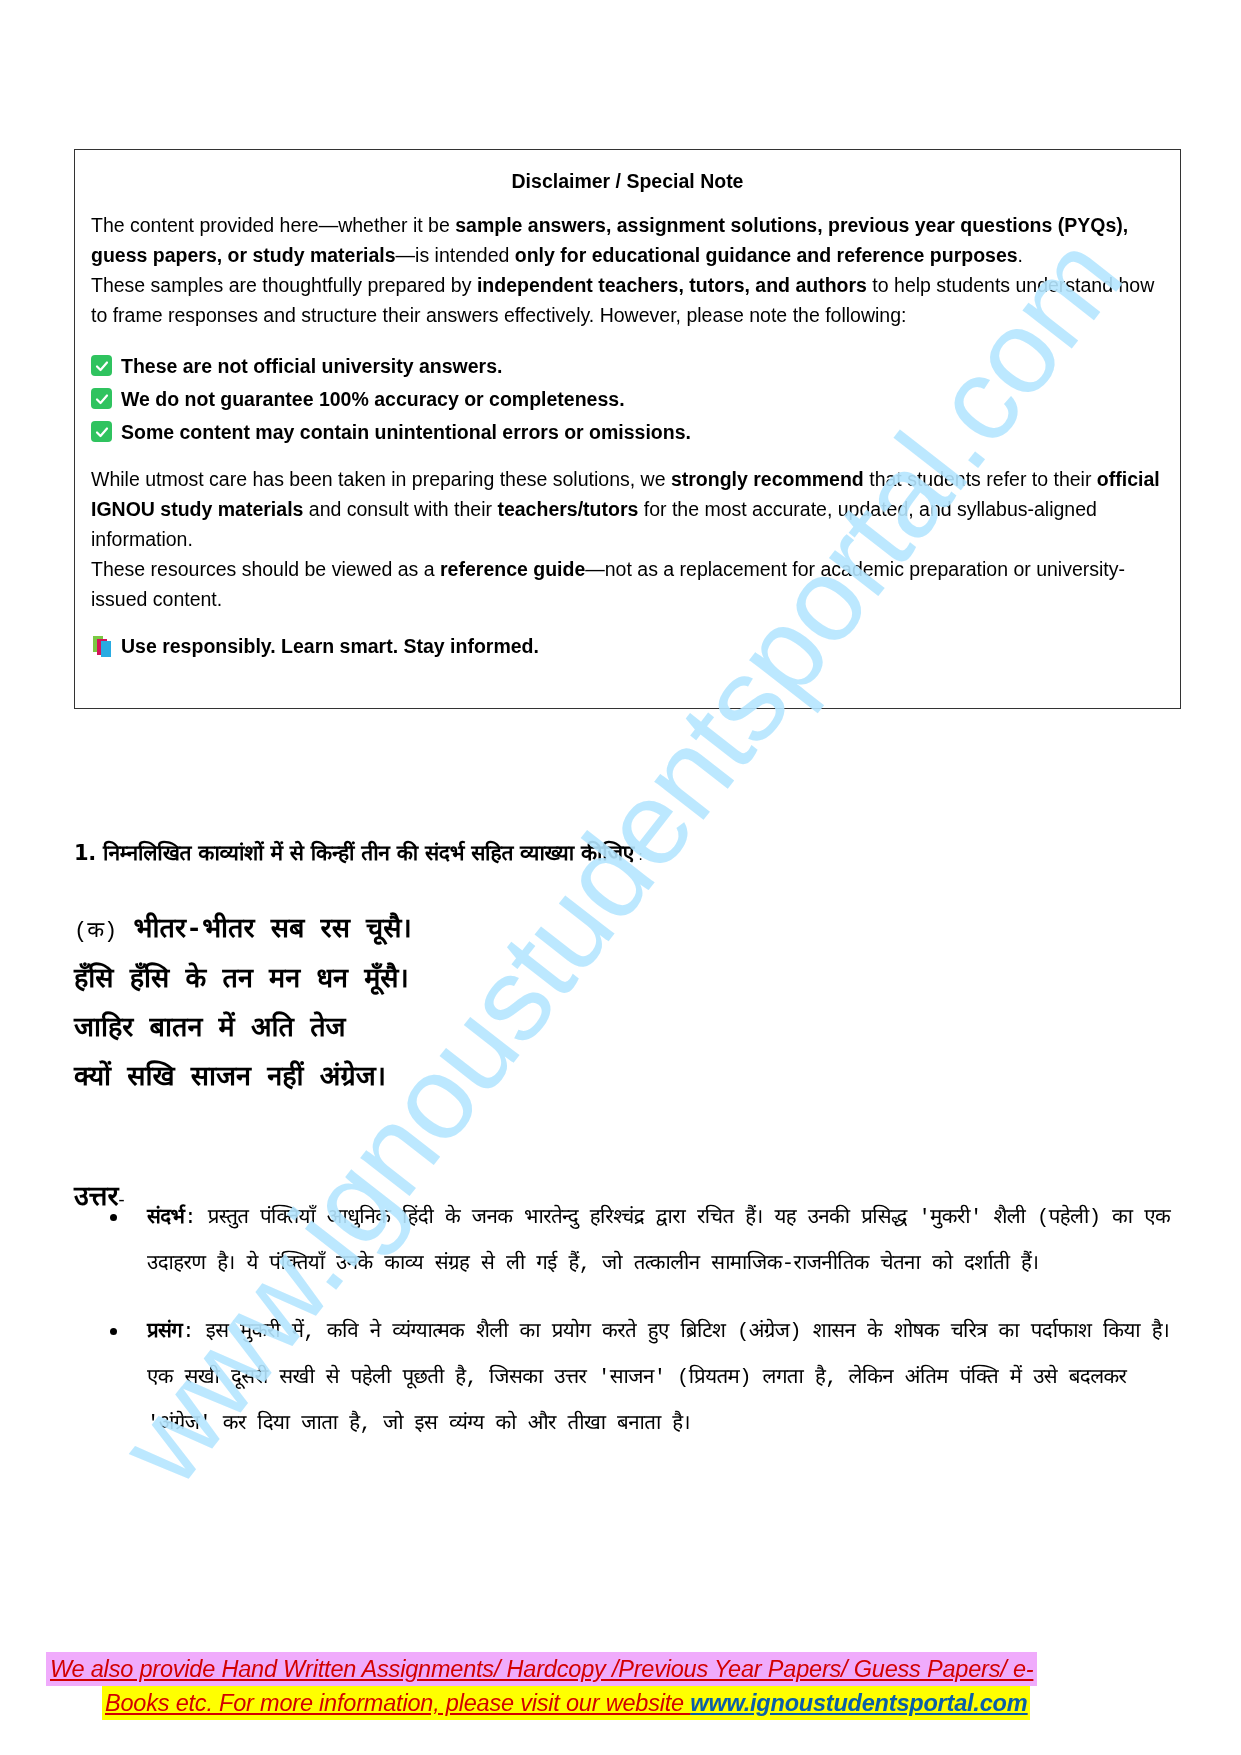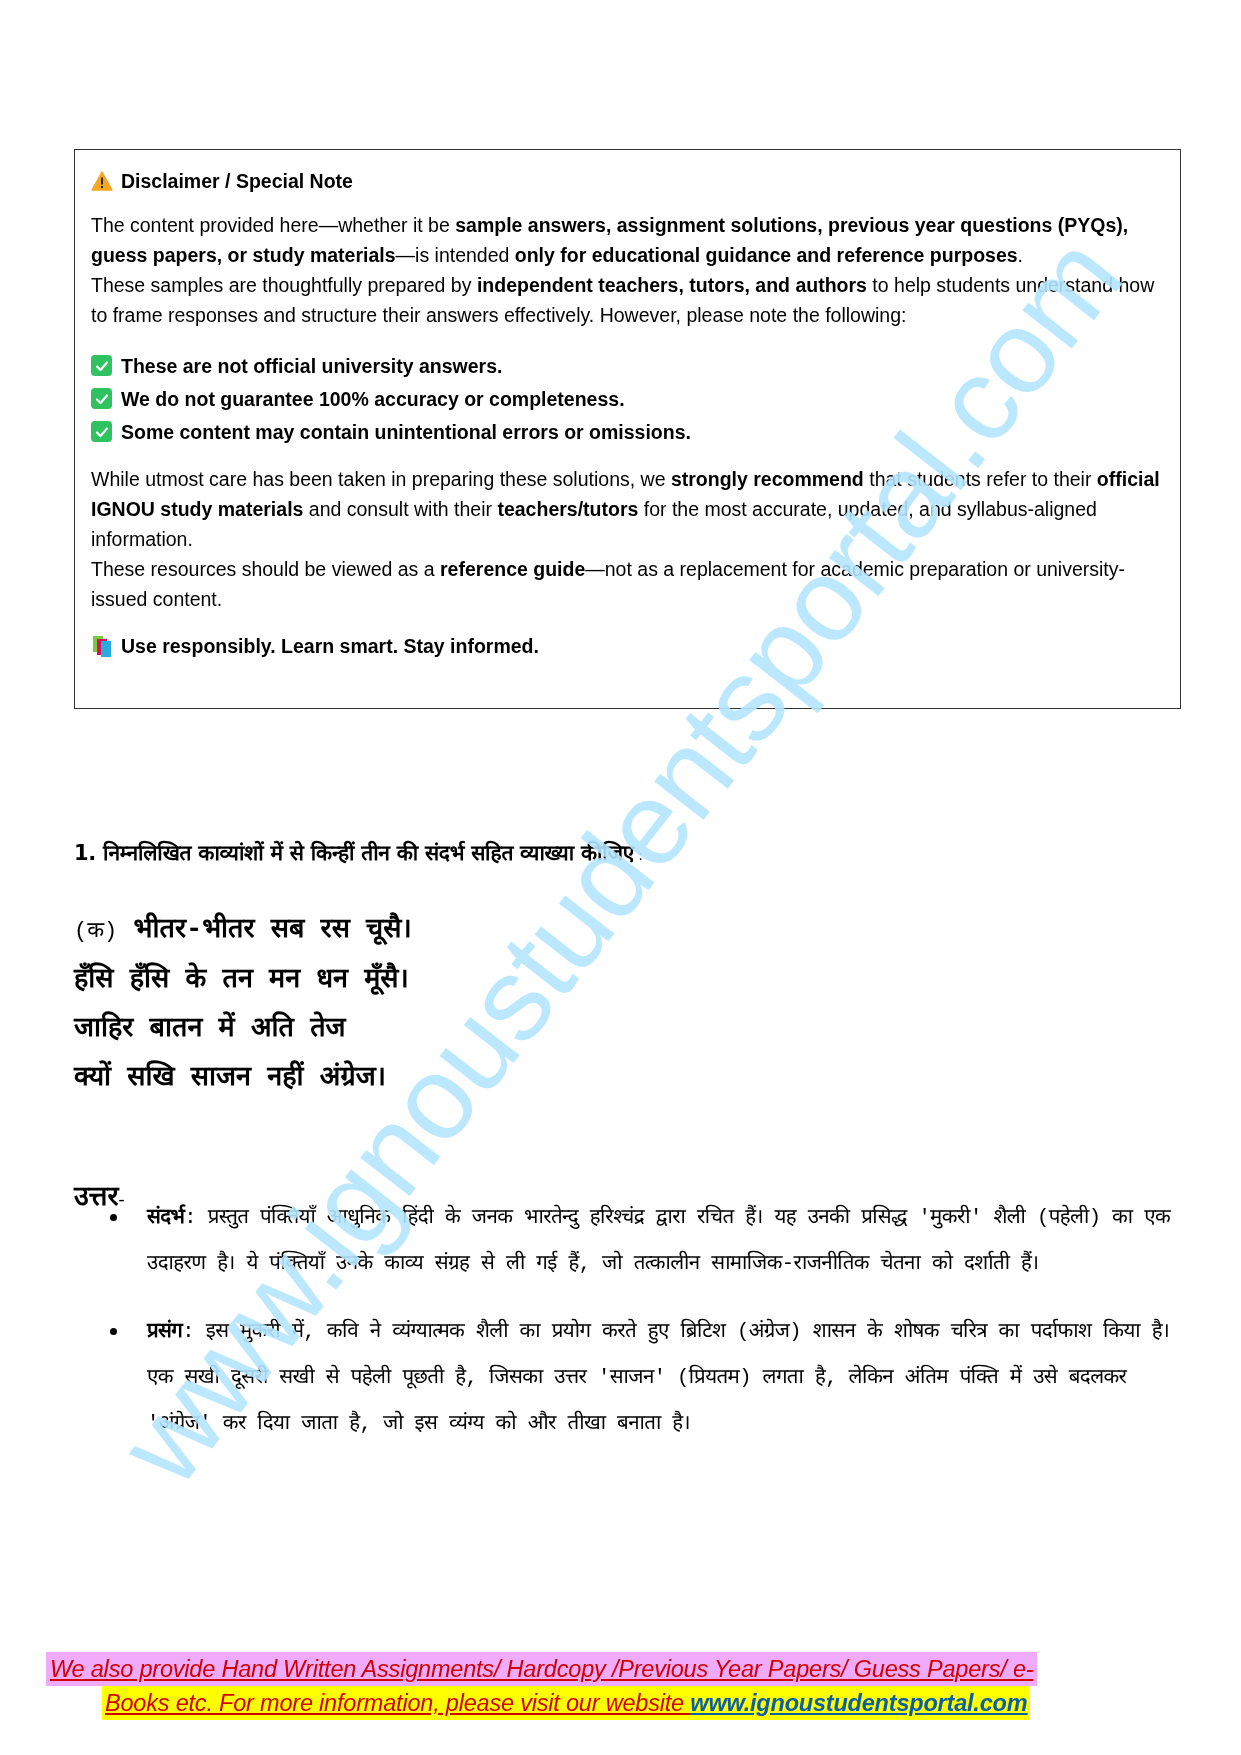--- a/index.html
+++ b/index.html
@@ -9,21 +9,21 @@
   }
   .page { position: absolute; inset: 0; }
 
   
   .disclaimer {
     position: absolute; left: 74px; top: 149px; width: 1107px; height: 560px;
     border: 1.5px solid #333; box-sizing: border-box;
     padding: 14px 16px 0 16px;
     font-family: "Liberation Sans", sans-serif; font-size: 19.5px; line-height: 30px;
   }
-  .d-title { display: flex; align-items: center; font-weight: bold; font-size: 19.5px; height: 30px; margin-top: 2px; }
+  .d-title { display: flex; align-items: center; font-weight: bold; font-size: 19.5px; height: 30px; margin-top: 2px; flex-direction: column; }
   .d-title .warn { width: 22px; height: 20px; margin-right: 8px; }
   .d-para { margin: 0; }
   .d-para + .d-para { margin-top: 0; }
   .p1 { margin-top: 14px; }
   .p2 { margin-top: 17px; }
   .checks { margin-top: 19px; }
   .check-row { display: flex; align-items: center; height: 33px; font-weight: bold; }
   .check-box {
     width: 21px; height: 21px; border-radius: 4px; background: #2fc35f; margin-right: 9px;
     display: inline-flex; align-items: center; justify-content: center; flex: none;

